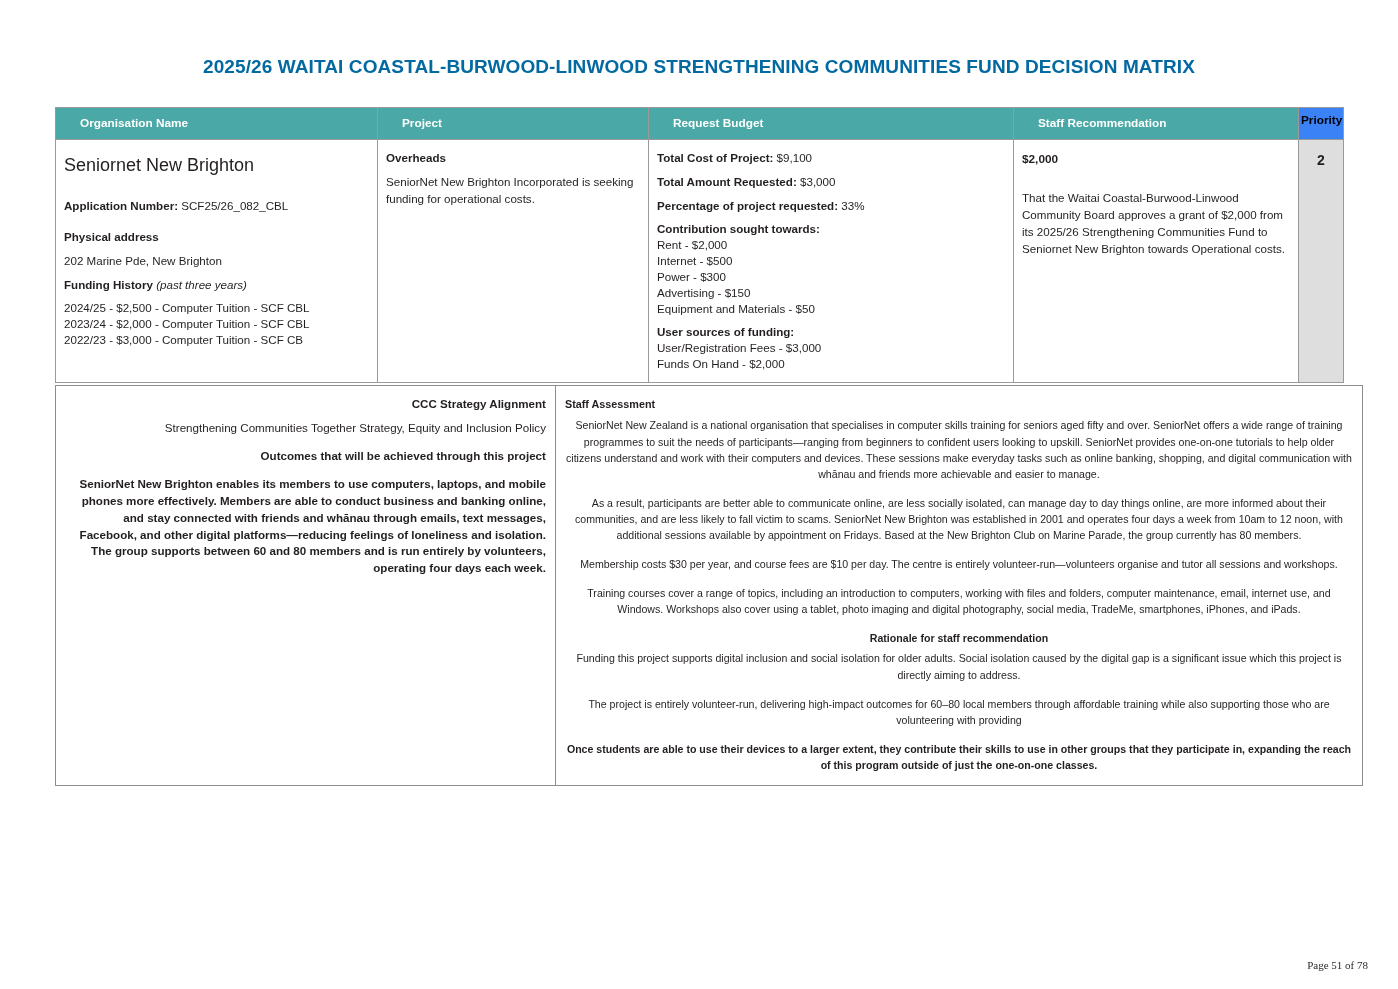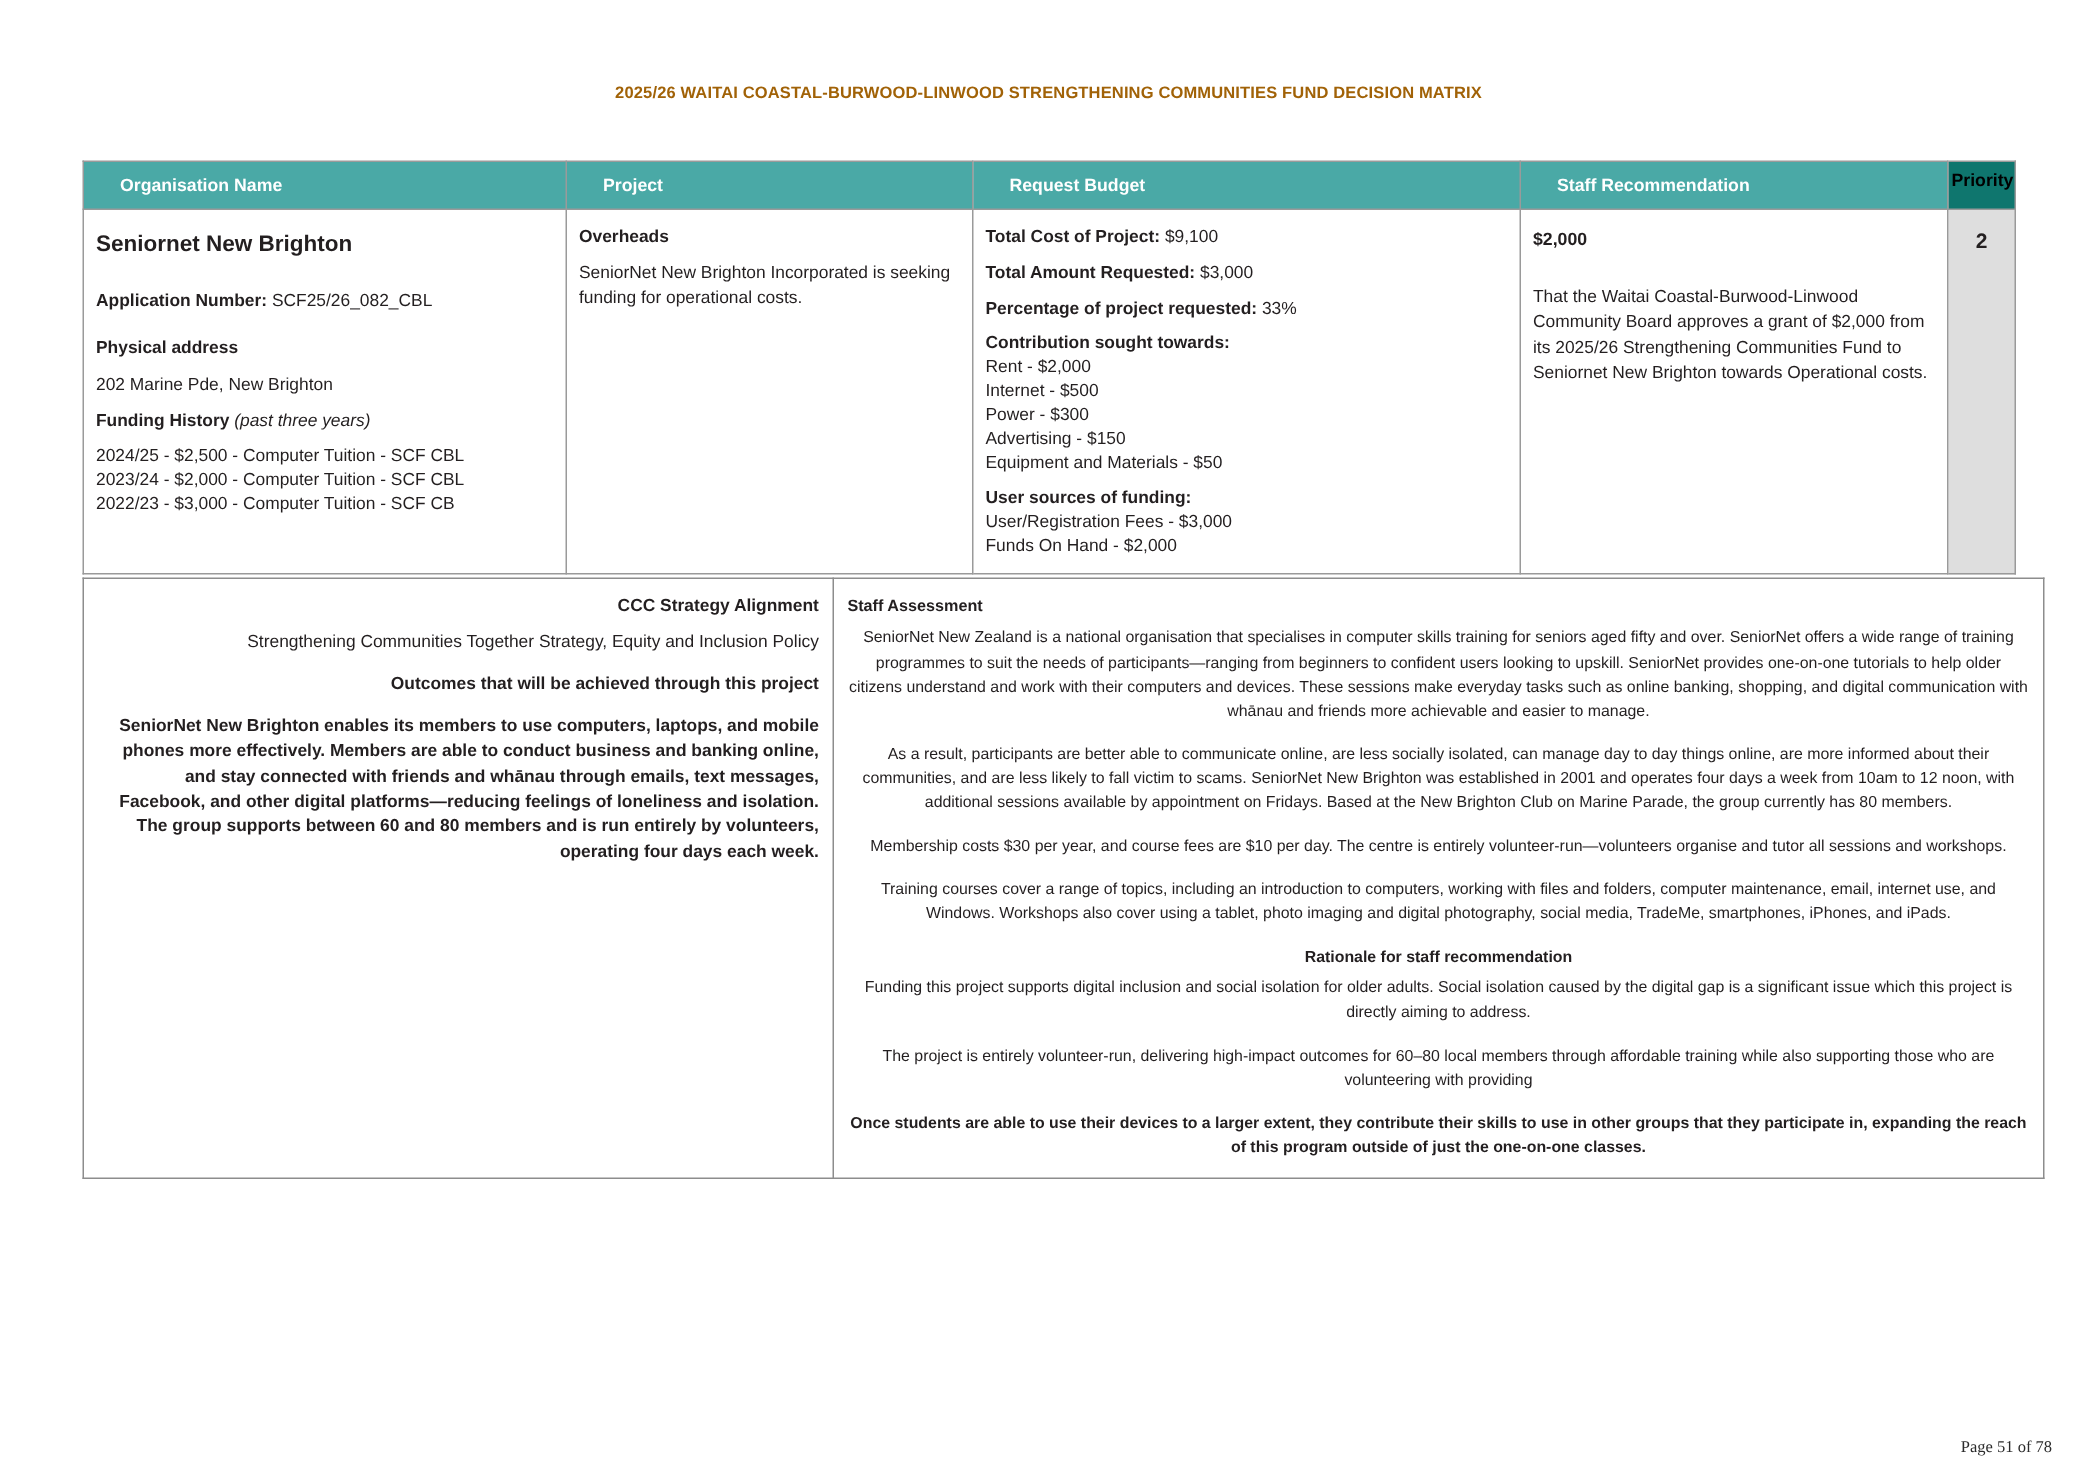--- a/index.html
+++ b/index.html
@@ -13,22 +13,22 @@
     color: #231f20;
     position: relative;
     overflow: hidden;
   }
 
   
   .doc-title {
     position: absolute;
     top: 56px; left: 0; right: 0;
     text-align: center;
-    color: #a16207;
-    font-size: 11px;
+    color: #0369a1;
+    font-size: 19px;
     font-weight: bold;
     letter-spacing: 0.1px;
   }
 
   
   .matrix {
     position: absolute;
     left: 55px; top: 107px;
     width: 1288px;
     border-collapse: collapse;
@@ -42,21 +42,21 @@
   .matrix thead th {
     background: #4aa9a6;
     color: #ffffff;
     font-size: 11.8px;
     font-weight: bold;
     text-align: left;
     padding: 8px 8px 9px 24px;
     height: 28px;
   }
   .matrix thead th.priority-head {
-    background: #0f766e;
+    background: #3b82f6;
     color: #000000;
     text-align: center;
     padding: 5px 2px;
   }
   .matrix tbody td {
     padding: 9px 8px 10px 8px;
     font-size: 11.6px;
     line-height: 1.48;
   }
   .matrix tbody td.priority-cell {
@@ -66,22 +66,22 @@
     font-weight: bold;
     padding-top: 10px;
   }
   .col-org   { width: 322px; }
   .col-proj  { width: 271px; }
   .col-req   { width: 365px; }
   .col-staff { width: 285px; }
   .col-pri   { width: 45px; }
 
   .org-name {
-    font-size: 15px;
-    font-weight: bold;
+    font-size: 18px;
+    font-weight: normal;
     margin: 3px 0 0 0;
   }
   .b { font-weight: bold; }
   .i { font-style: italic; }
   .gap-lg { height: 18px; }
   .gap-sm { height: 7px; }
   .para { margin: 0 0 7px 0; }
   .para-last { margin: 0; }
   .list-line { margin: 0; line-height: 1.38; }
 

